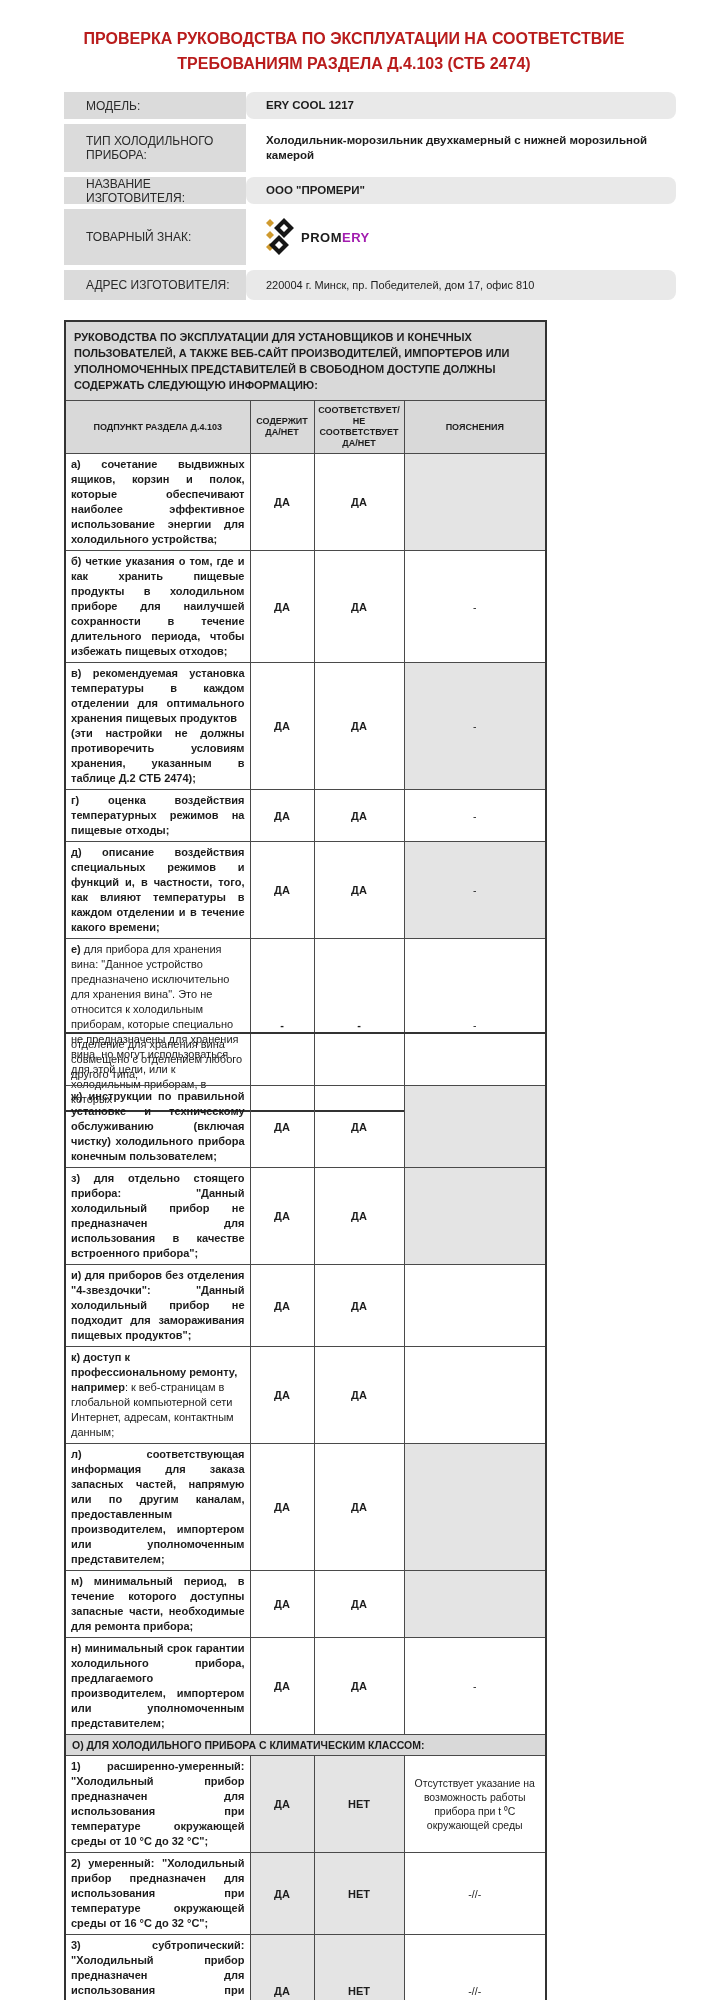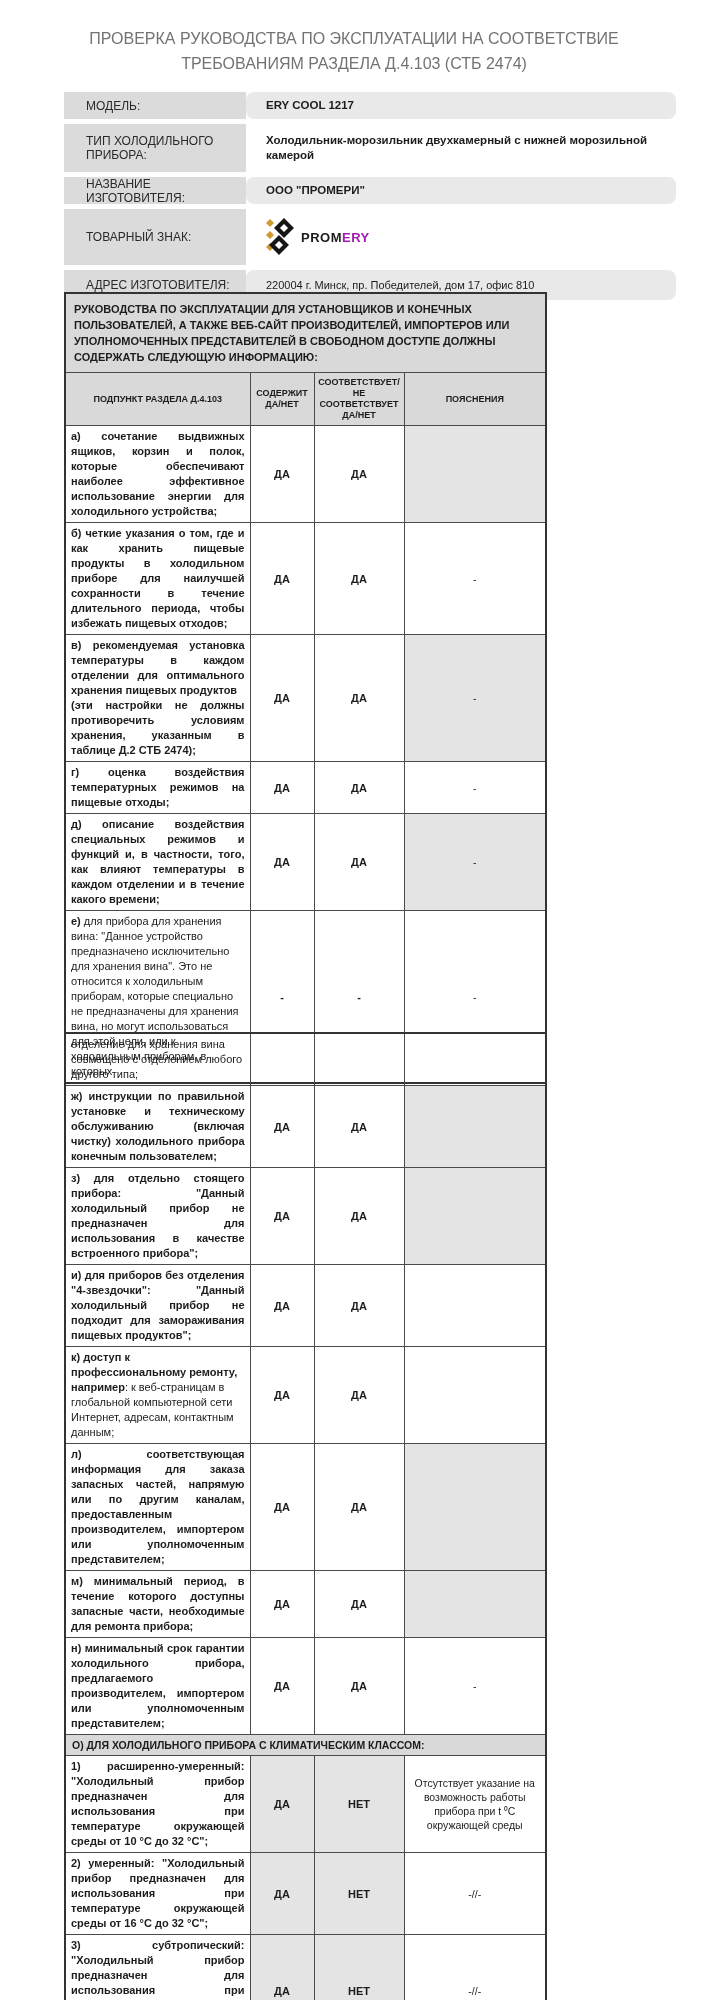--- a/index.html
+++ b/index.html
@@ -1,41 +1,41 @@
 <!DOCTYPE html>
 <html><head>
 <meta charset="utf-8">
 <style>
   html,body{margin:0;padding:0;background:#fff;}
   .page{position:relative;width:708px;height:2000px;background:#ffffff;overflow:hidden;
         font-family:"Liberation Sans",sans-serif;color:#1c1c1c;}
 
   
   .title{position:absolute;top:26px;left:54px;width:600px;text-align:center;
-         font-size:16px;font-weight:normal;line-height:25px;color:#737373;}
+         font-size:16px;font-weight:bold;line-height:25px;color:#b91c1c;}
 
   
   .info{position:absolute;top:92px;left:64px;width:612px;}
   .irow{display:flex;margin-bottom:5px;}
   .ilabel{width:182px;flex:none;background:#dbdbdb;display:flex;align-items:center;
           padding-left:22px;font-size:12px;box-sizing:border-box;color:#2a2a2a;}
   .ivalue{flex:1;display:flex;align-items:center;padding-left:20px;
           font-size:11.5px;font-weight:bold;line-height:15px;box-sizing:border-box;padding-right:10px;border-radius:8px;}
   .irow.gray .ivalue{background:#e9e9e9;}
   .r1{height:27px}.r2{height:48px}.r3{height:27px}.r4{height:56px}.r5{height:30px}
   .addr .ivalue{font-weight:normal;font-size:11px;}
 
   
   .logo{display:inline-flex;align-items:center;margin-right:7px;}
   .brand{font-size:13px;font-weight:bold;letter-spacing:.5px;}
   .brand-gold{color:#a21caf;}
 
   
   .sheet{position:absolute;left:64px;width:481px;}
-  .sheet1{top:292px;}
+  .sheet1{top:320px;}
   .sheet2{top:1032px;}
   table.cmp{border-collapse:collapse;width:100%;table-layout:fixed;border:2px solid #333;}
   table.cmp col.c1{width:185px}table.cmp col.c2{width:64px}
   table.cmp col.c3{width:90px}table.cmp col.c4{width:142px}
   table.cmp th,table.cmp td{border:1px solid #4a4a4a;}
   .sec{background:#d9d9d9;font-size:11px;font-weight:bold;text-align:left;
        padding:7px 8px;line-height:16px;}
   .head th{background:#d9d9d9;font-size:9px;font-weight:bold;text-align:center;
            padding:4px 2px;line-height:11px;}
   td.sub{font-size:11px;line-height:15px;padding:3px 5px;text-align:justify;

